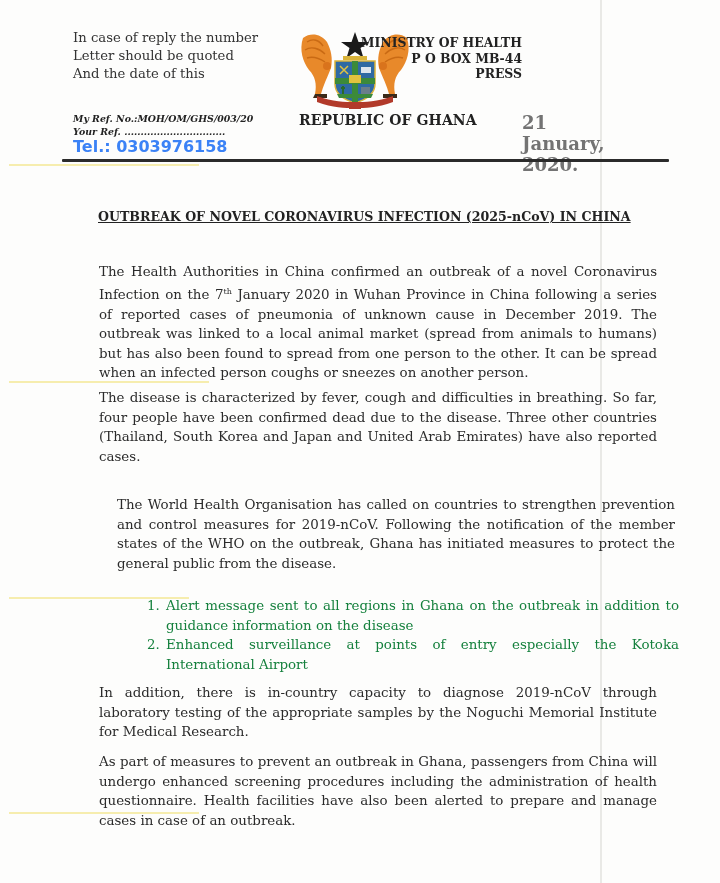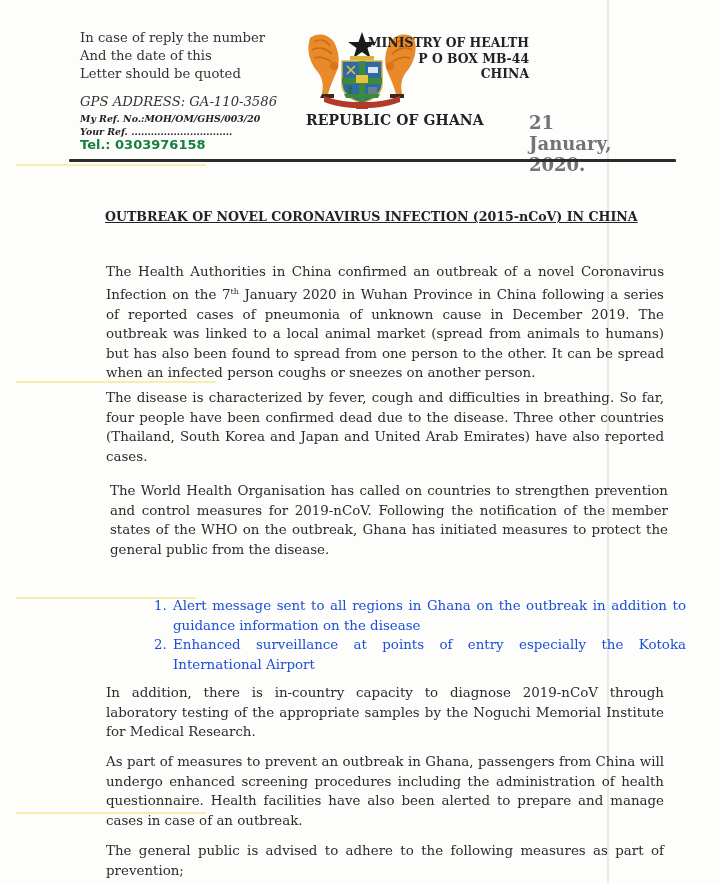--- a/index.html
+++ b/index.html
@@ -3,54 +3,53 @@
 <meta charset="utf-8">
 <style>
   html, body { margin: 0; padding: 0; }
   body {
     width: 720px; height: 883px; overflow: hidden;
     background: #fdfdfc;
     font-family: "DejaVu Serif", "Liberation Serif", serif;
     color: #2a2a2a;
     position: relative;
   }
-  .page { position: absolute; left: 16px; top: 0; width: 593px; height: 883px; }
+  .page { position: absolute; left: 9px; top: 0; width: 593px; height: 883px; }
   .right-edge { position: absolute; right: 0; top: 0; width: 2px; height: 883px; background: #e9e9e6; }
   .letterhead-left { position: absolute; left: 64px; top: 29px; font-size: 13.2px; line-height: 18px; color: #333; }
   .letterhead-left .note { display: block; }
   .gps { position: absolute; left: 64px; top: 94px; font-style: italic; font-size: 13.2px; color: #333; }
   .myref { position: absolute; left: 64px; top: 113px; font-size: 9.4px; font-weight: bold; font-style: italic; color: #222; }
   .yourref { position: absolute; left: 64px; top: 126px; font-size: 9.4px; font-weight: bold; font-style: italic; color: #222; }
-  .tel { position: absolute; left: 64px; top: 137px; font-family: "DejaVu Sans", sans-serif; font-size: 13px; font-weight: bold; color: #15803d; }
+  .tel { position: absolute; left: 64px; top: 137px; font-family: "DejaVu Sans", sans-serif; font-size: 16px; font-weight: bold; color: #3b82f6; }
   .coat { position: absolute; left: 288px; top: 28px; width: 116px; height: 82px; }
   .republic { position: absolute; left: 290px; top: 112px; font-size: 14px; font-weight: bold; color: #222; letter-spacing: 0.1px; }
   .ministry { position: absolute; right: 80px; top: 35px; text-align: right; font-size: 12.4px; font-weight: bold; line-height: 15.5px; color: #222; }
   .date { position: absolute; left: 513px; top: 112px; font-size: 18px; font-weight: bold; color: #737373; }
   .rule { position: absolute; left: 53px; top: 159px; width: 607px; height: 3px; background: #2b2b2b; border-radius: 1px; }
   .yellow-mark { position: absolute; height: 2px; background: #f1e27a; opacity: 0.6; }
   .title1 { position: absolute; left: 0; width: 720px; top: 182px; text-align: center; font-size: 12.6px; font-weight: bold; text-decoration: underline; color: #222; }
   .title1 span { margin-left: 8px; }
   .title2 { position: absolute; left: 89px; top: 209px; font-size: 12.6px; font-weight: bold; text-decoration: underline; color: #222; white-space: nowrap; }
   .body-text { position: absolute; left: 90px; width: 558px; font-size: 13.4px; line-height: 19.6px; text-align: justify; color: #2b2b2b; }
   .body-text sup { font-size: 8px; }
-  ol.measures { position: absolute; left: 133px; top: 596px; width: 515px; margin: 0; padding-left: 22px; font-size: 13.4px; line-height: 19.6px; text-align: justify; color: #1d4ed8; }
+  ol.measures { position: absolute; left: 133px; top: 596px; width: 515px; margin: 0; padding-left: 22px; font-size: 13.4px; line-height: 19.6px; text-align: justify; color: #15803d; }
   ol.measures li { padding-left: 2px; }
 </style>
 </head>
 <body>
 
 <div class="page">
   <div class="right-edge"></div>
 
   <div class="letterhead-left">
     <span class="note">In case of reply the number</span>
+    <span class="note">Letter should be quoted</span>
     <span class="note">And the date of this</span>
-    <span class="note">Letter should be quoted</span>
   </div>
-  <div class="gps">GPS ADDRESS: GA-110-3586</div>
   <div class="myref">My Ref. No.:MOH/OM/GHS/003/20</div>
   <div class="yourref">Your Ref. ...............................</div>
   <div class="tel">Tel.: 0303976158</div>
 
   <svg class="coat" viewBox="0 0 116 82">
 
     <g>
       <path d="M6 10 C14 4, 24 6, 30 14 C34 22, 36 30, 34 40 C30 50, 26 58, 24 66 L18 66 C20 56, 18 48, 12 42 C6 34, 2 22, 6 10 Z" fill="#e8892a"></path>
       <path d="M10 14 C16 10, 22 12, 26 18 M8 22 C14 18, 22 20, 28 26 M10 30 C16 28, 22 30, 28 34" stroke="#c96a14" stroke-width="1.4" fill="none"></path>
       <circle cx="30" cy="38" r="4" fill="#d9731c"></circle>
@@ -80,45 +79,44 @@
 
     <path d="M20 68 C36 74, 48 74, 58 74 C68 74, 80 74, 96 68 L96 74 C80 80, 68 80, 58 80 C48 80, 36 80, 20 74 Z" fill="#b23a2a"></path>
     <rect x="52" y="76" width="12" height="5" fill="#b23a2a"></rect>
     <path d="M40 66 L76 66 L74 70 L42 70 Z" fill="#3c8a3a"></path>
   </svg>
   <div class="republic">REPUBLIC OF GHANA</div>
 
   <div class="ministry">
     <div>MINISTRY OF HEALTH</div>
     <div>P O BOX MB-44</div>
-    <div>CHINA</div>
+    <div>PRESS</div>
   </div>
   <div class="date">21 January, 2020.</div>
 
   <div class="rule"></div>
   <div class="yellow-mark" style="left:0;top:164px;width:190px;"></div>
 
-  <div class="title2">OUTBREAK OF NOVEL CORONAVIRUS INFECTION (2015-nCoV) IN CHINA</div>
+  <div class="title2">OUTBREAK OF NOVEL CORONAVIRUS INFECTION (2025-nCoV) IN CHINA</div>
 
   <p class="body-text" style="top:262px;margin:0;"><span>The Health Authorities in China confirmed an outbreak of a novel Coronavirus Infection on the 7</span><sup>th</sup><span> January 2020 in Wuhan Province in China following a series of reported cases of pneumonia of unknown cause in December 2019. The outbreak was linked to a local animal market (spread from animals to humans) but has also been found to spread from one person to the other. It can be spread when an infected person coughs or sneezes on another person.</span></p>
 
   <div class="yellow-mark" style="left:0;top:381px;width:200px;"></div>
 
   <p class="body-text" style="top:388px;margin:0;">The disease is characterized by fever, cough and difficulties in breathing. So far, four people have been confirmed dead due to the disease. Three other countries (Thailand, South Korea and Japan and United Arab Emirates) have also reported cases.</p>
 
-  <p class="body-text" style="top:477px;margin:4px;">The World Health Organisation has called on countries to strengthen prevention and control measures for 2019-nCoV. Following the notification of the member states of the WHO on the outbreak, Ghana has initiated measures to protect the general public from the disease.</p>
+  <p class="body-text" style="top:477px;margin:18px;">The World Health Organisation has called on countries to strengthen prevention and control measures for 2019-nCoV. Following the notification of the member states of the WHO on the outbreak, Ghana has initiated measures to protect the general public from the disease.</p>
 
 
   <div class="yellow-mark" style="left:0;top:597px;width:180px;"></div>
 
   <ol class="measures">
     <li>Alert message sent to all regions in Ghana on the outbreak in addition to guidance information on the disease</li>
     <li>Enhanced surveillance at points of entry especially the Kotoka International Airport</li>
   </ol>
 
   <p class="body-text" style="top:683px;margin:0;">In addition, there is in-country capacity to diagnose 2019-nCoV through laboratory testing of the appropriate samples by the Noguchi Memorial Institute for Medical Research.</p>
 
   <p class="body-text" style="top:752px;margin:0;">As part of measures to prevent an outbreak in Ghana, passengers from China will undergo enhanced screening procedures including the administration of health questionnaire. Health facilities have also been alerted to prepare and manage cases in case of an outbreak.</p>
 
   <div class="yellow-mark" style="left:0;top:812px;width:190px;"></div>
 
-  <p class="body-text" style="top:841px;margin:0;">The general public is advised to adhere to the following measures as part of prevention;</p>
 </div>
 
 </body></html>

